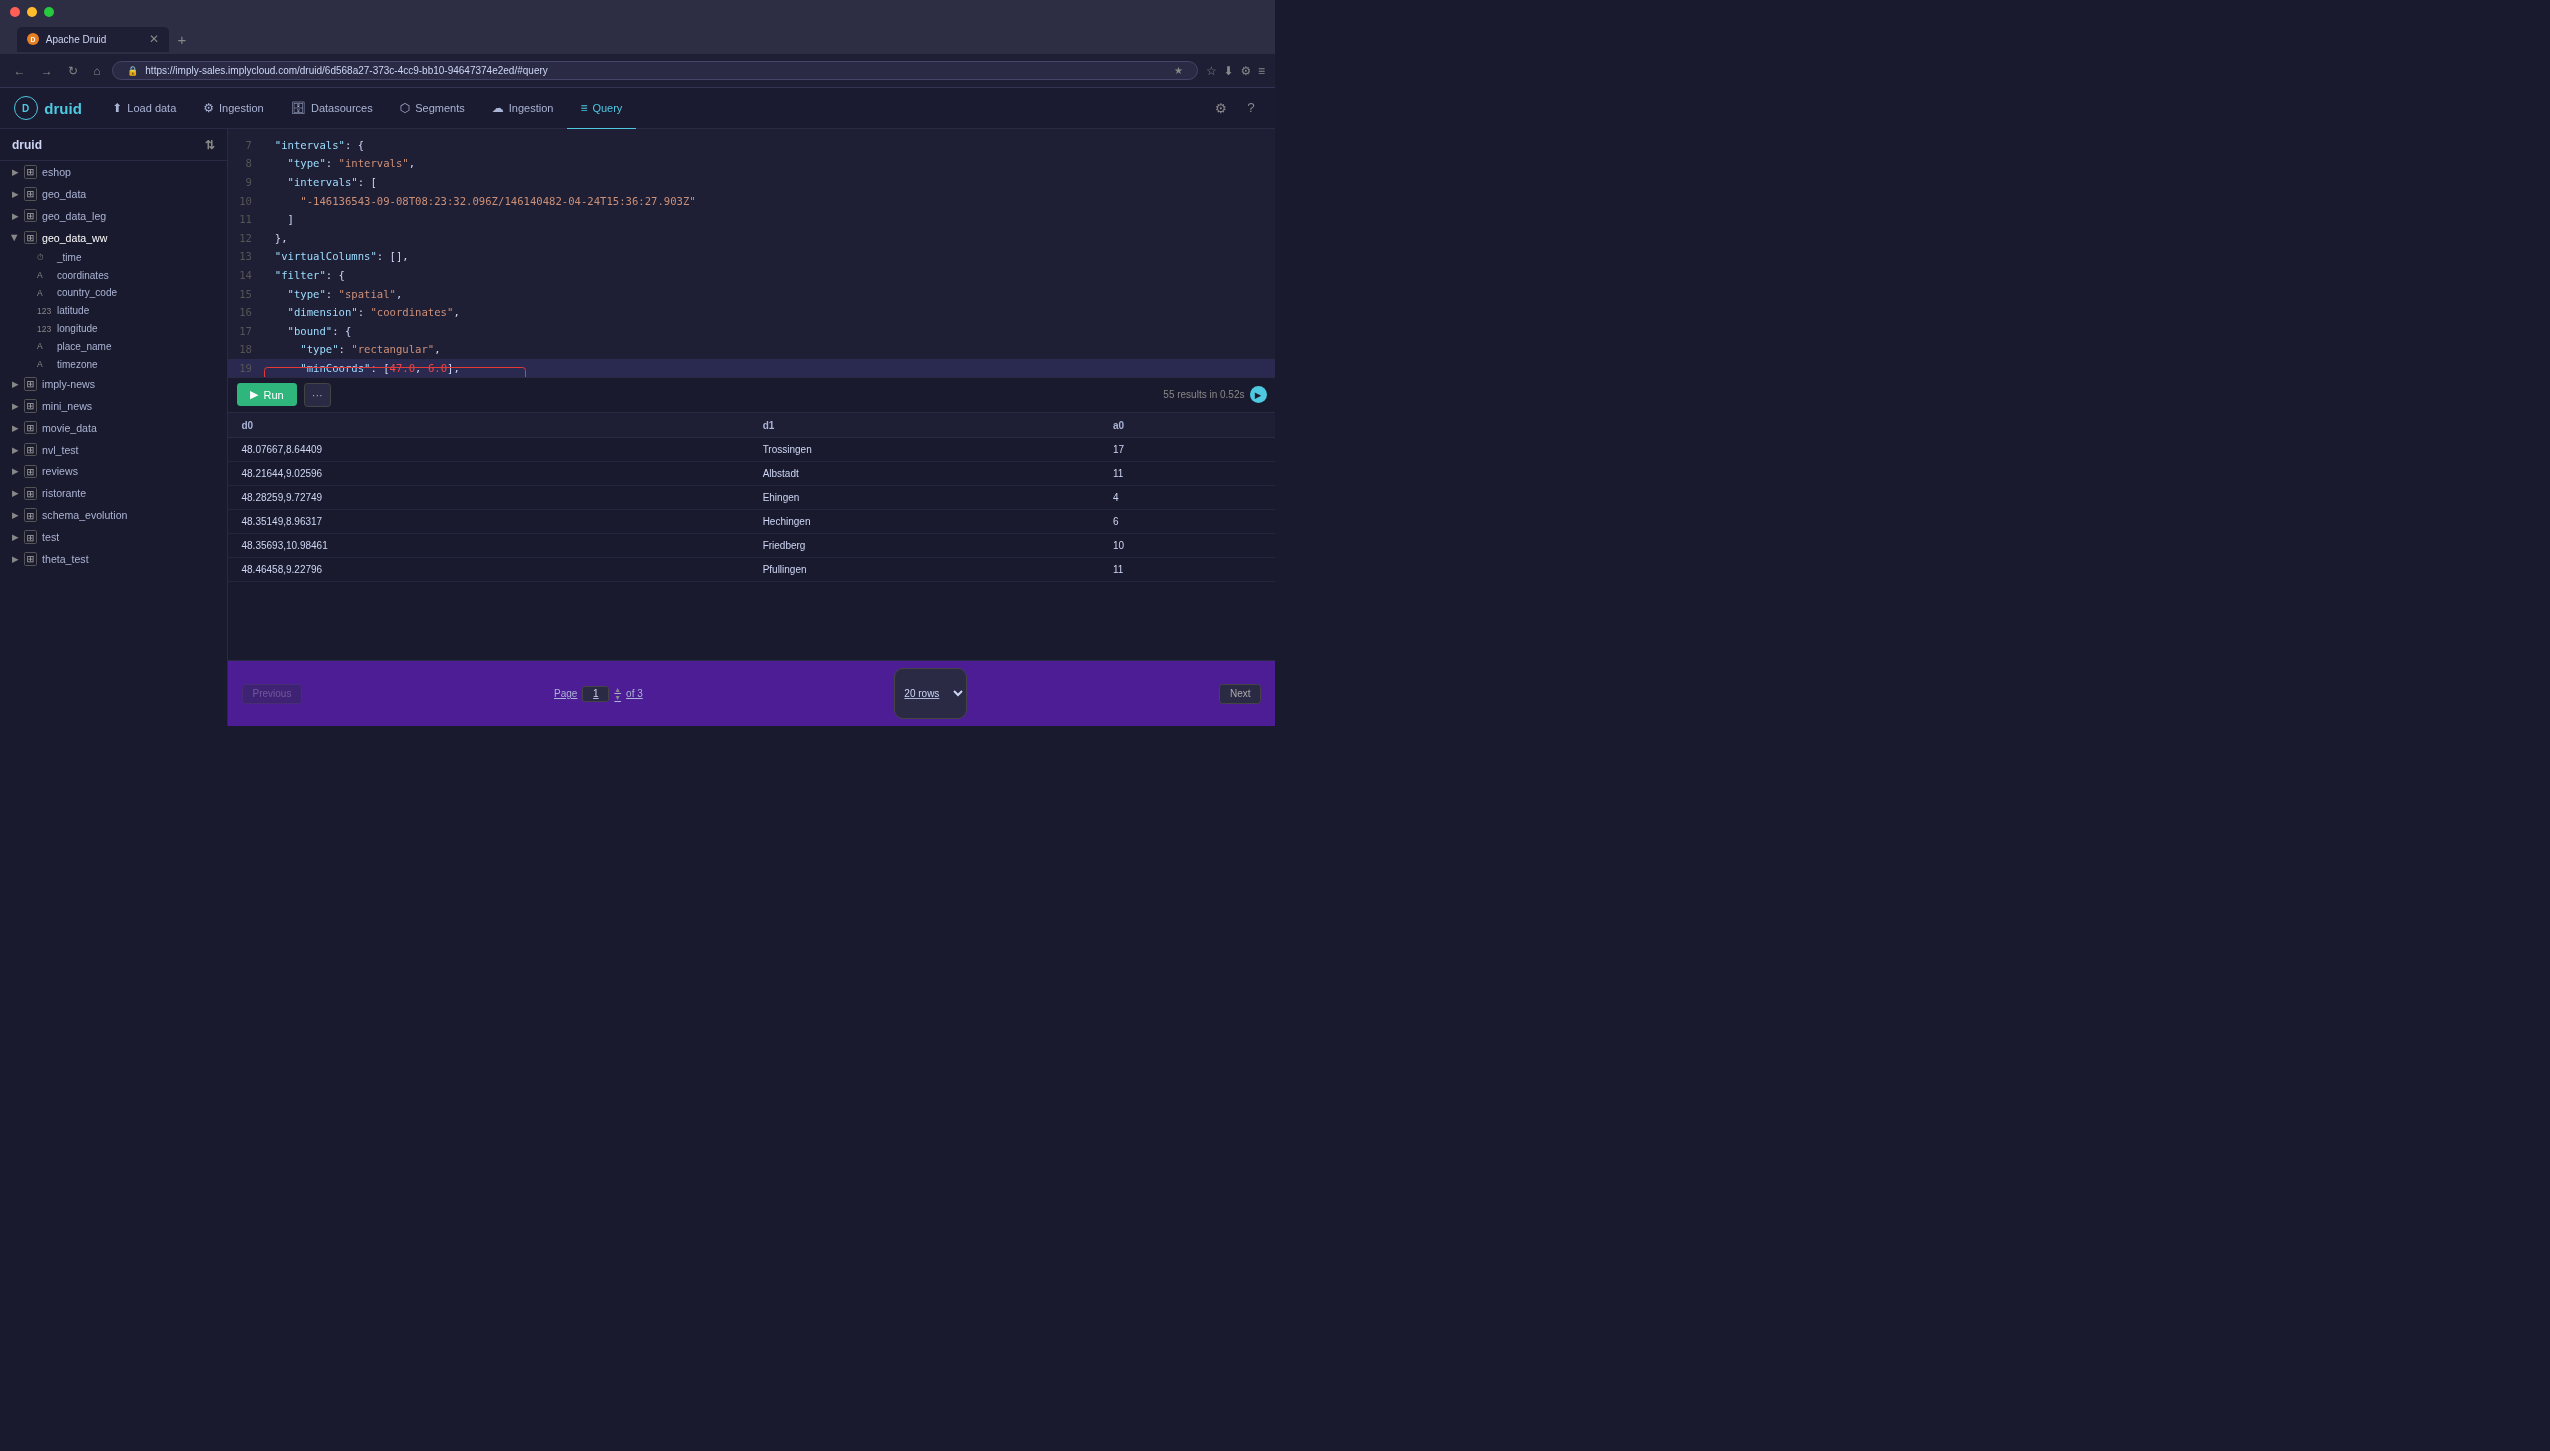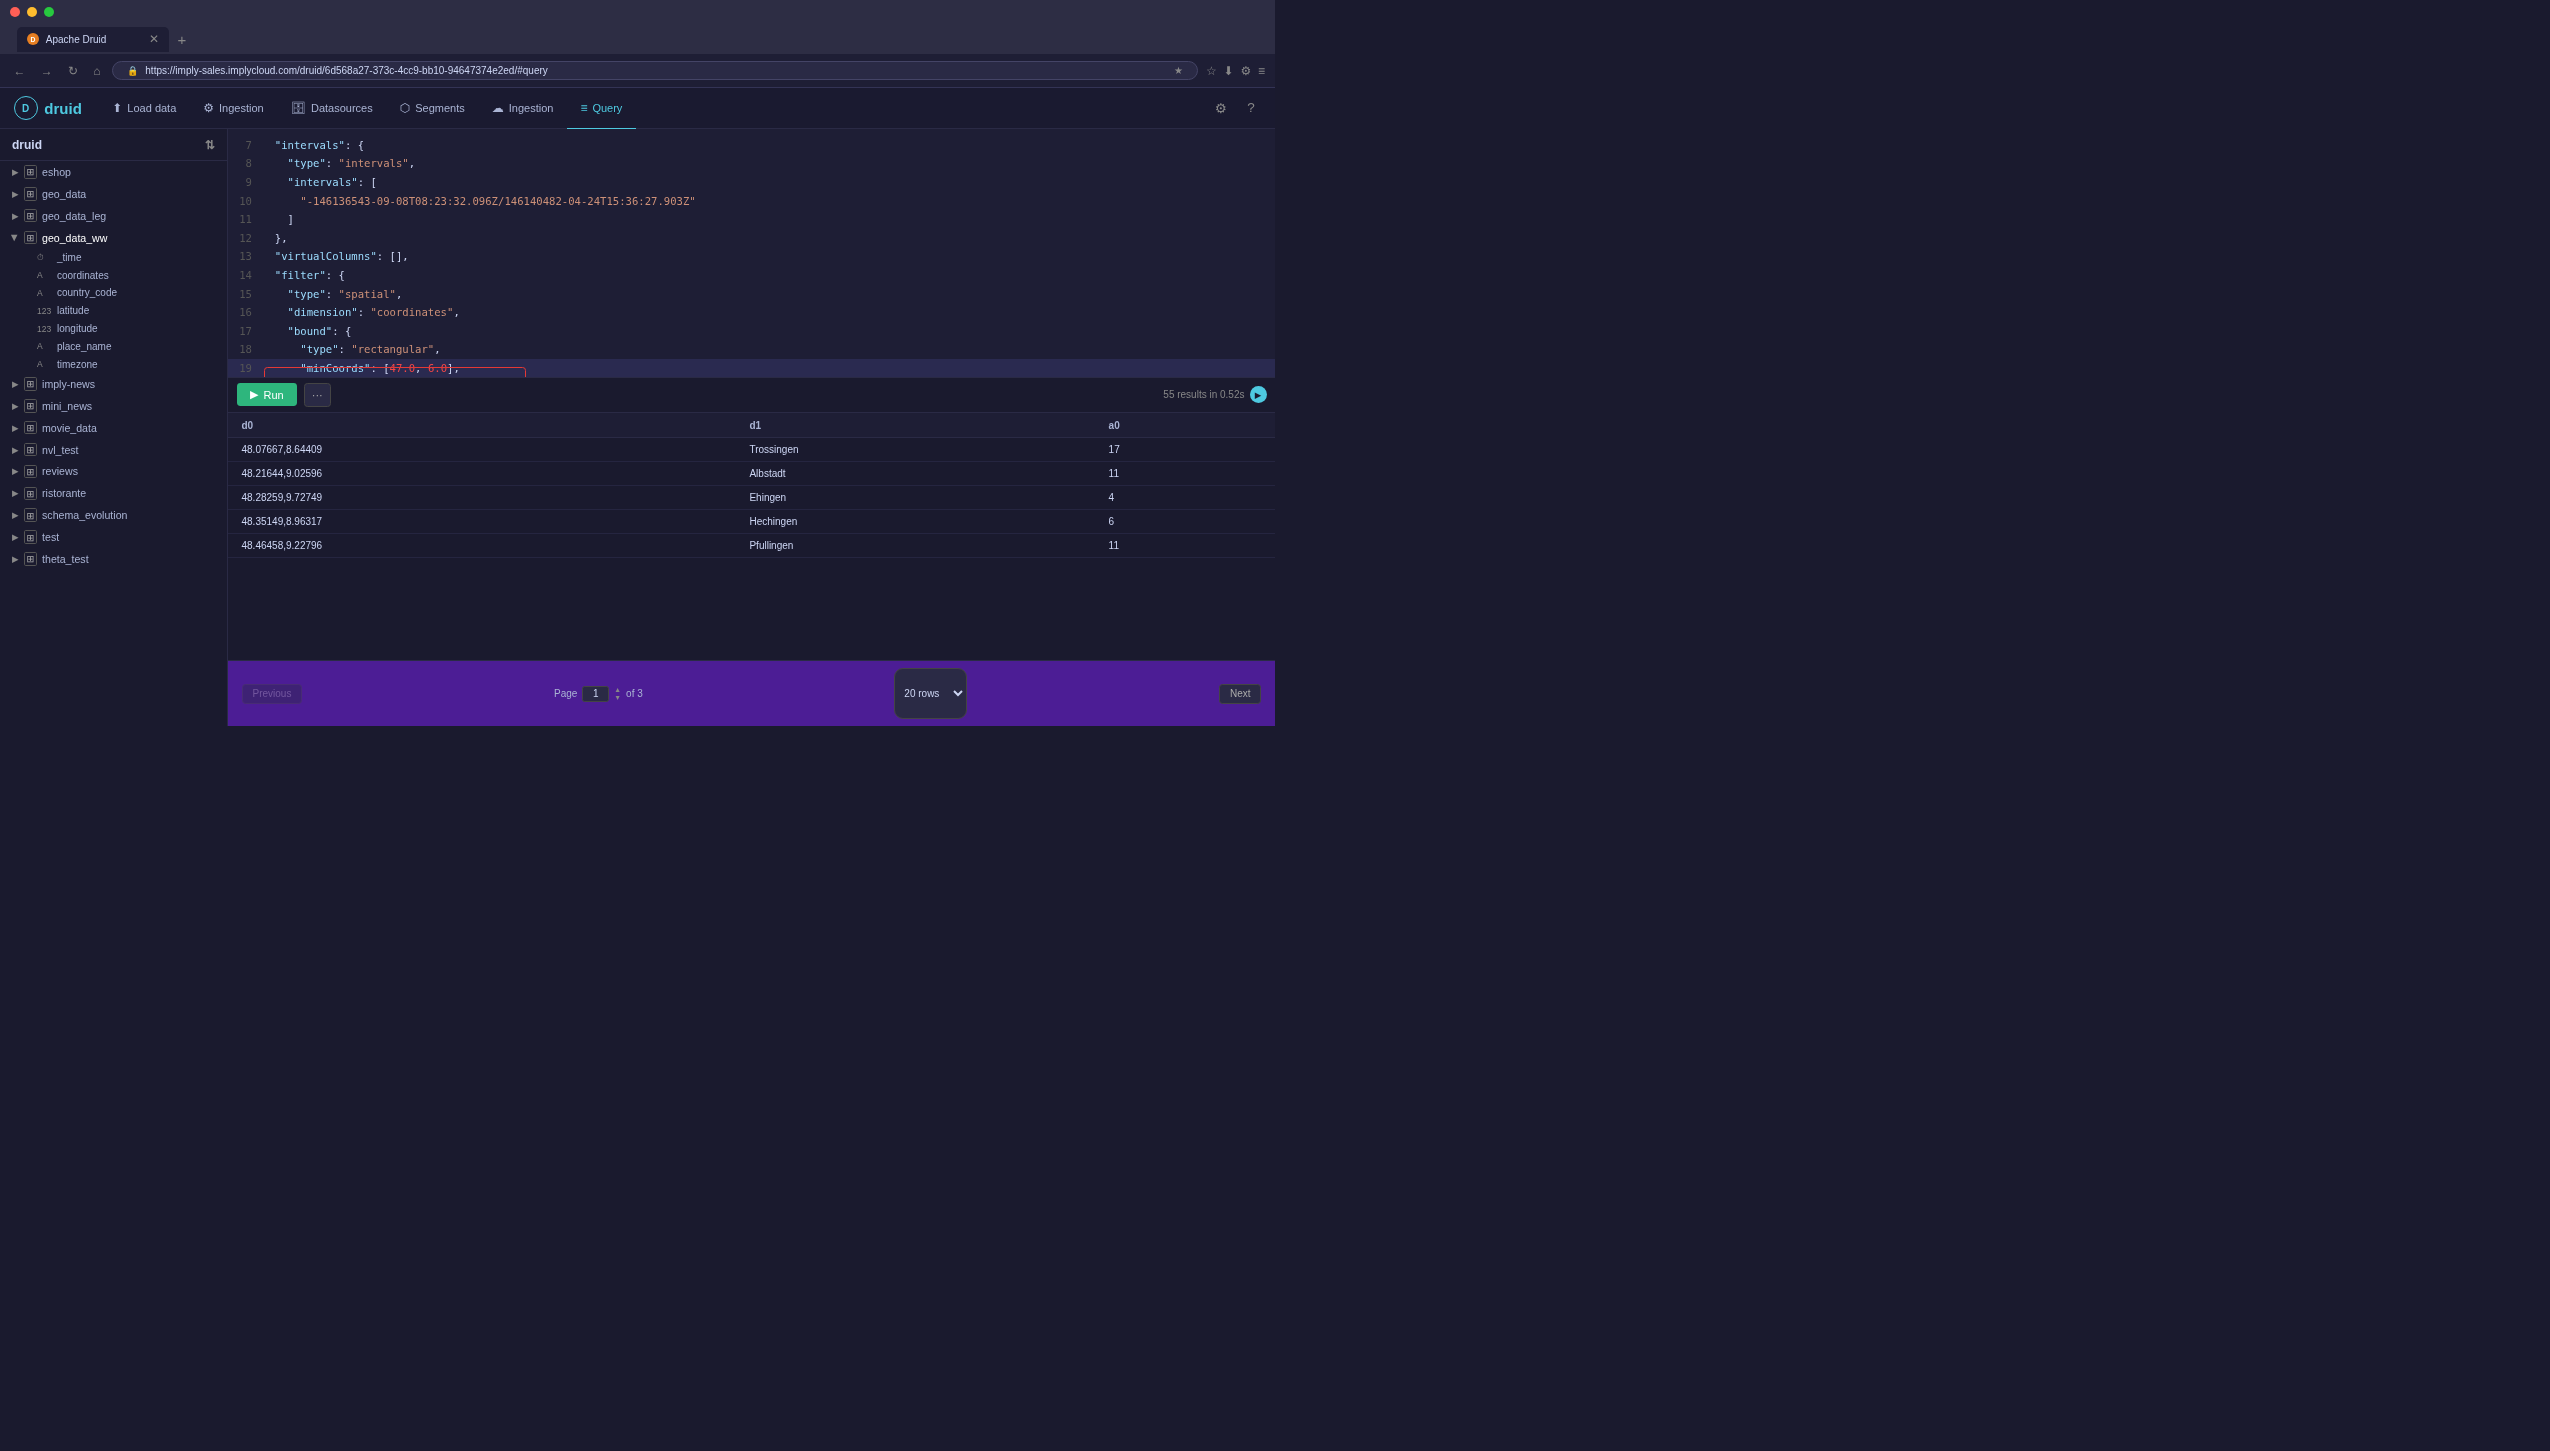--- a/index.html
+++ b/index.html
@@ -373,20 +373,21 @@
       border-radius: 3.4px;
       padding: 3.4px 10px;
       cursor: pointer;
       font-size: 10px;
     }
     .page-btn.disabled { opacity: 0.4; cursor: default; }
     .page-info {
       display: flex;
       align-items: center;
       gap: 5px;
+      text-decoration: underline;
     }
     .page-input {
       background: #2a2a45;
       border: 0.8px solid #444;
       border-radius: 2.5px;
       color: #cdd6f4;
       width: 27px;
       text-align: center;
       padding: 1.7px 3.4px;
       font-size: 10px;
@@ -710,20 +711,25 @@
               <td>48.28259,9.72749</td>
               <td>Ehingen</td>
               <td>4</td>
             </tr>
             <tr>
               <td>48.35149,8.96317</td>
               <td>Hechingen</td>
               <td>6</td>
             </tr>
             <tr>
+              <td>48.35693,10.98461</td>
+              <td>Friedberg</td>
+              <td>10</td>
+            </tr>
+            <tr>
               <td>48.46458,9.22796</td>
               <td>Pfullingen</td>
               <td>11</td>
             </tr>
           </tbody>
       </table>
     </div>
 
     <div class="pagination-bar">
       <button class="page-btn disabled">Previous</button>

